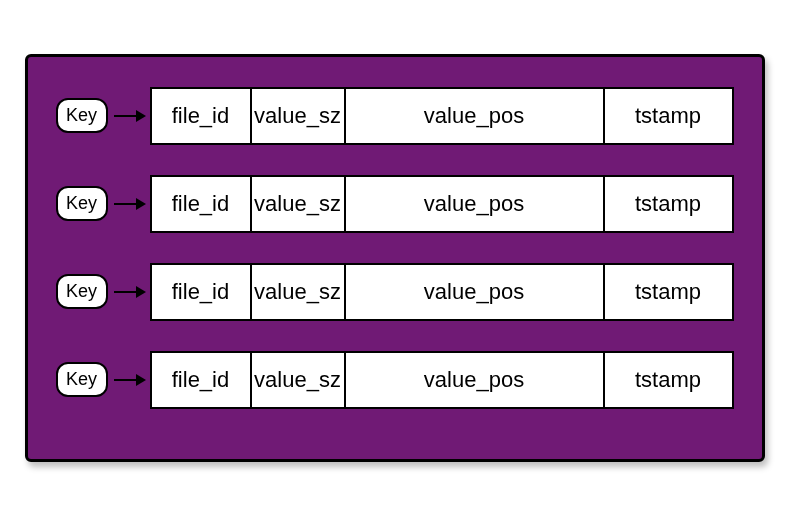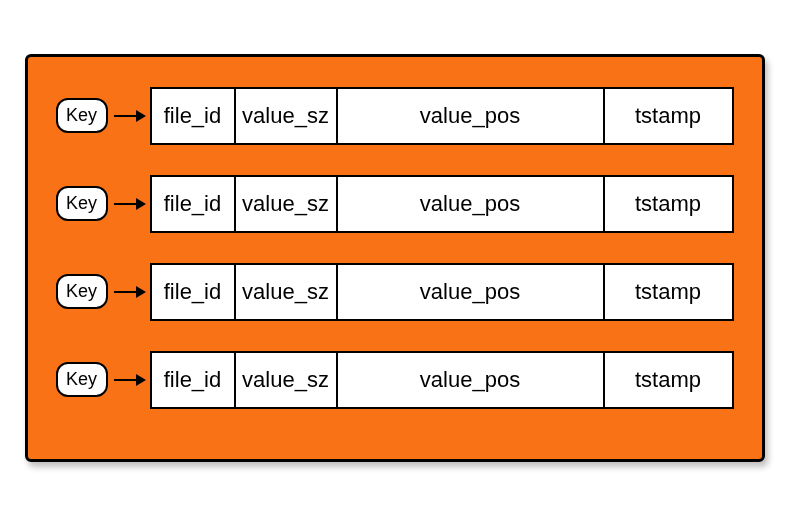--- a/index.html
+++ b/index.html
@@ -15,21 +15,21 @@
       padding: 20px;
       display: flex;
       align-items: center;
       justify-content: center;
     }
     .outer-frame {
       border: 3px solid #000;
       border-radius: 6px;
       box-shadow: 3px 5px 6px rgba(0,0,0,0.25);
       padding: 30px 28px 50px 28px;
-      background: #f97316;
+      background: #701a75;
       width: 740px;
     }
     .row {
       display: flex;
       align-items: center;
       margin-bottom: 30px;
     }
     .row:last-child {
       margin-bottom: 0;
     }
@@ -72,22 +72,22 @@
       font-size: 22px;
       text-align: center;
       background: #fff;
       display: flex;
       align-items: center;
       justify-content: center;
     }
     .cell:last-child {
       border-right: 2px solid #000;
     }
-    .cell.file-id { width: 84px; }
-    .cell.value-sz { width: 102px; text-align: center; }
+    .cell.file-id { width: 100px; }
+    .cell.value-sz { width: 94px; text-align: center; }
     .cell.value-pos { flex: 1; }
     .cell.tstamp { width: 131px; }
   </style>
 </head>
 <body>
 
 <div class="outer-frame">
 
   <div class="row">
     <div class="key-box">Key</div>

